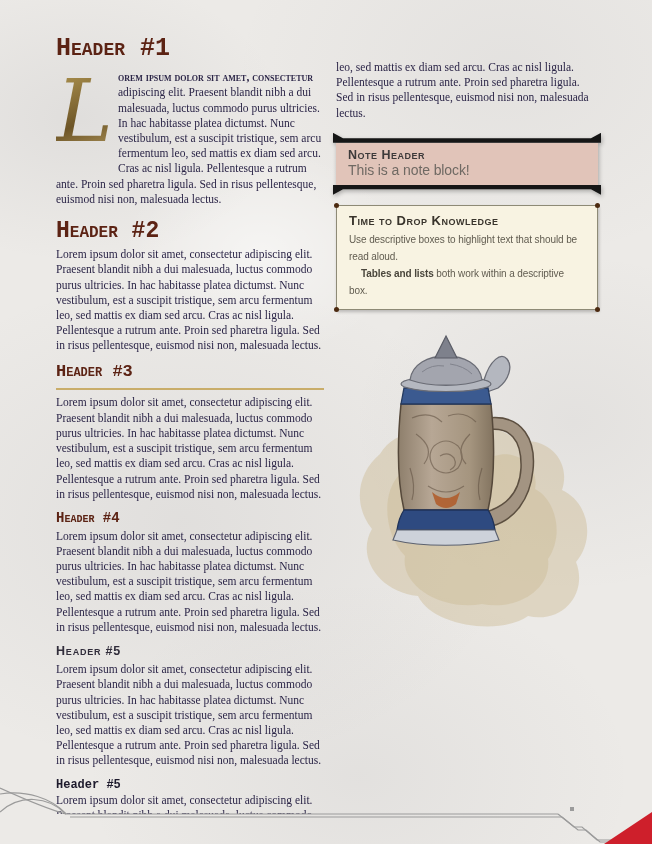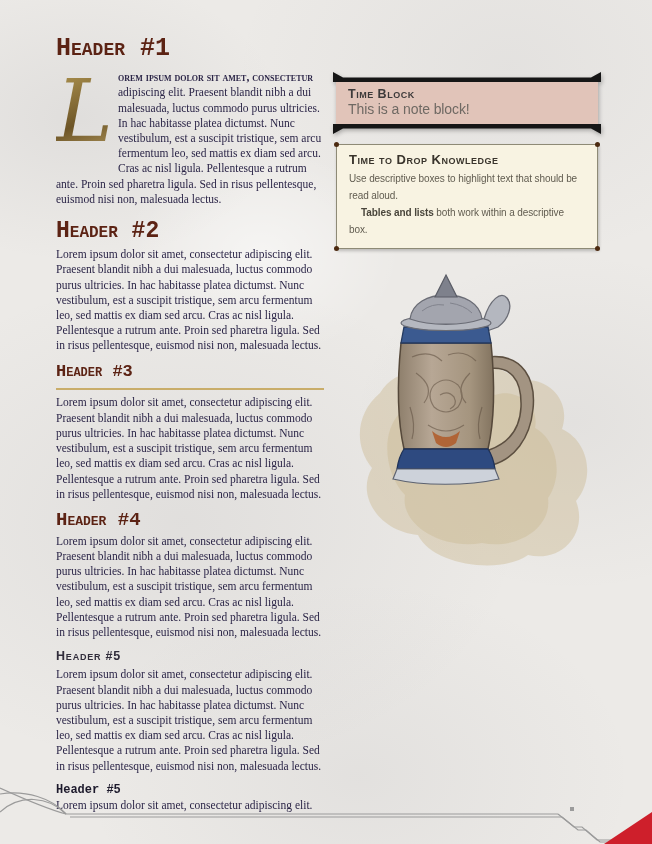--- a/index.html
+++ b/index.html
@@ -21,21 +21,21 @@
   .col-right{left:336px; top:60px; width:262px;}
   p.body{
     margin:0 0 2px 0; font-size:11.5px; line-height:15.2px;
     color:#2b2547; text-align:left;
   }
   
   h1,h2,h3,h4,h5,h6{margin:0; color:#5c2314; font-variant:small-caps; font-weight:700; line-height:1.05;font-family:Liberation Mono, monospace;}
   h1{font-size:25px; margin:0 0 8px 0;}
   h2{font-size:23px; margin:10px 0 4px 0;}
   h3{font-size:17px; margin:9px 0 5px 0; border-bottom:2px solid #c9ad6a; padding-bottom:8px;}
-  h4{font-size:19px; margin:9px 0 3px 0;}
+  h4{font-size:14px; margin:9px 0 3px 0;}
   h5{font-size:12.5px; margin:10px 0 4px 0; color:#312d3b;
      font-family:"Liberation Sans", sans-serif; letter-spacing:.8px;}
   h6{font-size:12px;  margin:10px 0 2px 0; color:#1d1a2c; font-variant:normal;}
   
   .dropcap{
     float:left; width:56px; height:90px; margin:2px 6px 0 0;
     font-family:"DejaVu Serif", serif; font-style:italic;
     font-size:86px; line-height:78px; text-align:center;
     background:linear-gradient(160deg,#a18748 10%,#6d5527 55%,#b49a5e 95%);
     -webkit-background-clip:text; background-clip:text; color:transparent;
@@ -107,25 +107,26 @@
 
     <h5>Header #5</h5>
     <p class="body">Lorem ipsum dolor sit amet, consectetur adipiscing elit. Praesent blandit nibh a dui malesuada, luctus commodo purus ultricies. In hac habitasse platea dictumst. Nunc vestibulum, est a suscipit tristique, sem arcu fermentum leo, sed mattis ex diam sed arcu. Cras ac nisl ligula. Pellentesque a rutrum ante. Proin sed pharetra ligula. Sed in risus pellentesque, euismod nisi non, malesuada lectus.</p>
 
     <h6>Header #5</h6>
     <p class="body">Lorem ipsum dolor sit amet, consectetur adipiscing elit. Praesent blandit nibh a dui malesuada, luctus commodo purus ultricies. In hac habitasse platea dictumst. Nunc vestibulum, est a suscipit tristique, sem arcu fermentum leo, sed mattis ex diam sed arcu. Cras ac nisl ligula. Pellentesque a rutrum ante. Proin sed pharetra ligula. Sed in risus pellentesque, euismod nisi non, malesuada lectus.</p>
   </div>
 
   <div class="col col-right">
 
+    <p class="body">leo, sed mattis ex diam sed arcu. Cras ac nisl ligula. Pellentesque a rutrum ante. Proin sed pharetra ligula. Sed in risus pellentesque, euismod nisi non, malesuada lectus.</p>
 
     <div class="note-wrap">
       <div class="note-bar top"></div>
       <div class="note-body">
-        <p class="note-title">Time Block</p>
+        <p class="note-title">Note Header</p>
         <p class="note-text">This is a note block!</p>
       </div>
       <div class="note-bar bottom"></div>
     </div>
 
     <div class="desc-box">
       <span class="dot tl"></span>
       <span class="dot tr"></span>
       <span class="dot bl"></span>
       <span class="dot br"></span>

